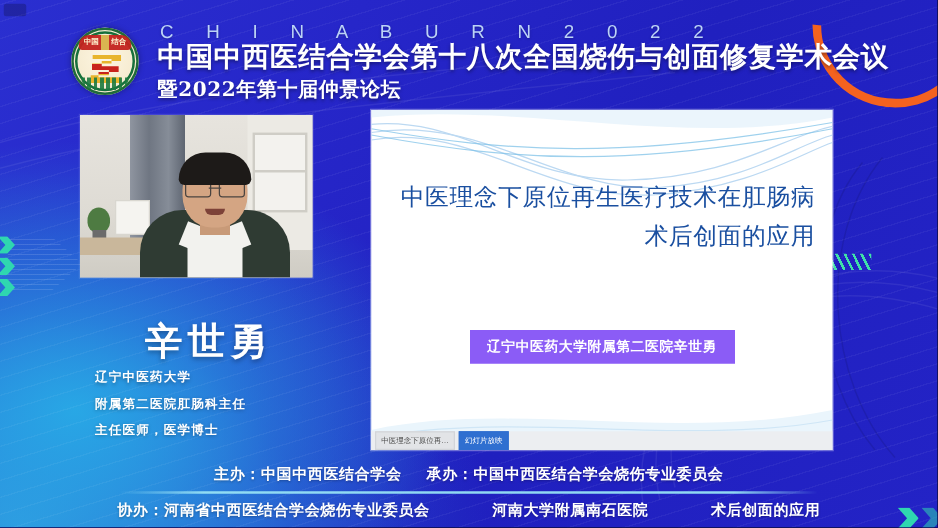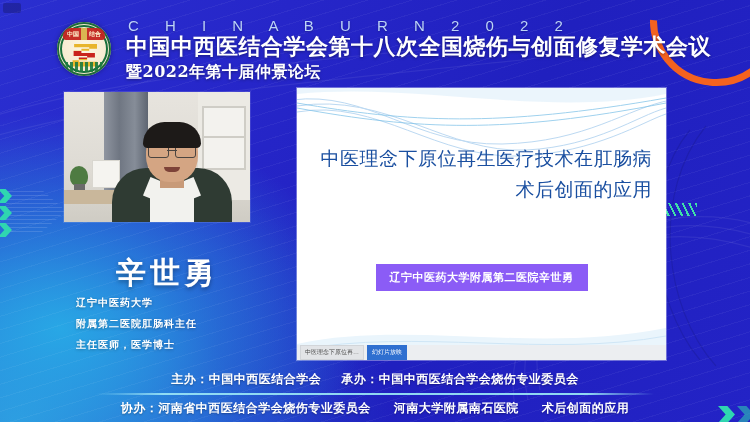--- a/index.html
+++ b/index.html
@@ -183,21 +183,21 @@
   .tb-item.active{background:#2f6fd0;color:#fff;border-color:#2f6fd0;}
 
   
   .footer{position:absolute;left:0;bottom:0;width:750px;height:58px;}
   .foot-row{
     position:absolute;left:0;width:750px;display:flex;justify-content:center;
     color:#ffffff;font-size:12px;font-weight:700;letter-spacing:.5px;
     text-shadow:0 1px 2px rgba(0,0,0,.3);
   }
   .foot-row.r1{top:7px;gap:20px;}
-  .foot-row.r2{top:36px;gap:23px;align-items:center;}
+  .foot-row.r2{top:36px;gap:50px;align-items:center;}
   .foot-rule{
     position:absolute;left:96px;top:29px;width:558px;height:1.5px;
     background:linear-gradient(90deg,rgba(140,220,240,0) 0%,rgba(150,225,245,.95) 12%,rgba(150,225,245,.95) 88%,rgba(140,220,240,0) 100%);
   }
 </style>
 </head>
 <body>
 
 <div id="stage">
 

